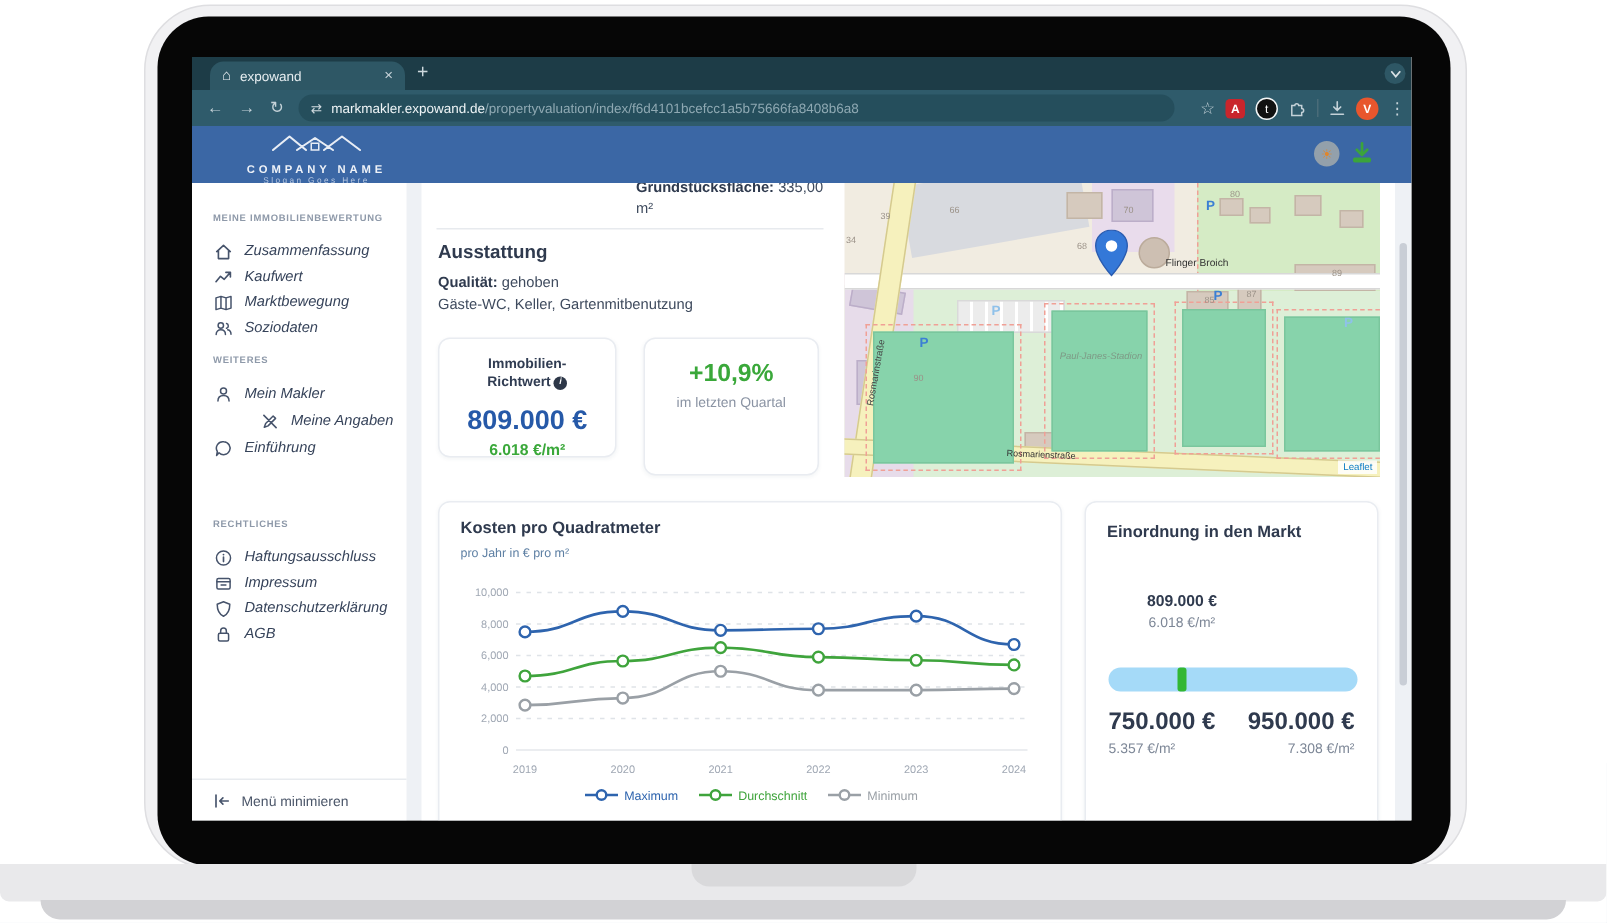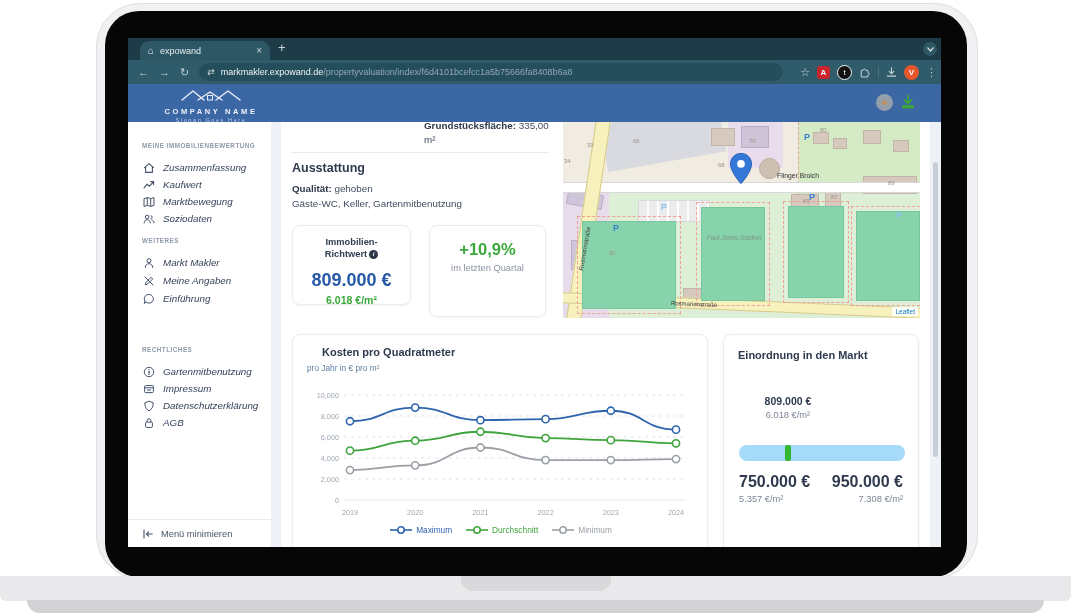--- a/index.html
+++ b/index.html
@@ -114,21 +114,21 @@
   .m-p.light{color:#8fc1ea;}
   .m-num{color:#9b9288;font-size:6px;}
   .m-street{color:#333;font-size:6.8px;}
   .m-street-v{color:#444;font-size:6.3px;transform:rotate(-80deg);transform-origin:left top;}
   .m-stadium{left:140px;top:112px;width:62px;text-align:center;color:#7e9a86;font-size:6.3px;font-style:italic;line-height:8px;}
   .m-leaflet{right:2px;bottom:2px;background:rgba(255,255,255,.85);color:#0b7cc4;font-size:6.5px;padding:1px 3px;}
 
   
   .card{background:#fff;border:1px solid #e9ecf1;border-radius:8px;box-shadow:0 1px 3px rgba(40,60,90,.06);box-sizing:border-box;}
   .chart-card{left:11px;top:212px;width:416px;height:226px;}
-  .c-title{left:29px;top:11px;font-size:11px;font-weight:bold;color:#2f3a4e;}
+  .c-title{left:14px;top:11px;font-size:11px;font-weight:bold;color:#2f3a4e;}
   .c-sub{left:14px;top:28px;font-size:8.3px;color:#5d7fa3;}
   #chart-svg{left:0;top:46px;}
   #chart-svg .grid{stroke:#dfe3e8;stroke-width:1;stroke-dasharray:3 4;}
   #chart-svg .axis{stroke:#e4e7eb;stroke-width:1;}
   #chart-svg .ytick{fill:#a0a8b4;font-size:7.3px;text-anchor:end;font-family:"Liberation Sans",sans-serif;}
   #chart-svg .xtick{fill:#a0a8b4;font-size:7.3px;text-anchor:middle;font-family:"Liberation Sans",sans-serif;}
   #chart-legend{left:0;top:190px;width:416px;display:flex;justify-content:center;gap:14px;align-items:center;}
   .legend-item{display:inline-flex;gap:4px;font-size:8.3px;cursor:pointer;}
 
   
@@ -242,43 +242,43 @@
             </svg>
           <span class="lbl">Soziodaten</span>
         </div>
 
         <div class="abs sb-label" style="top:115px;">WEITERES</div>
         <div class="abs sb-item" style="top:132px;">
           <svg width="12" height="12" viewBox="0 0 12 12">
               <circle cx="6" cy="3.7" r="2" fill="none" stroke="#46536b" stroke-width="1"></circle>
               <path d="M2.3 10.4 C2.3 8 3.9 6.7 6 6.7 C8.1 6.7 9.7 8 9.7 10.4" fill="none" stroke="#46536b" stroke-width="1" stroke-linecap="round"></path>
             </svg>
-          <span class="lbl">Markt Makler</span>
-        </div>
-        <div class="abs sb-item" style="top:150px;">
+          <span class="lbl">Mein Makler</span>
+        </div>
+        <div class="abs sb-item" style="top:150px;padding-left:31px;">
           <svg width="12" height="12" viewBox="0 0 12 12">
               <path d="M2.2 9.8 L3.1 7.3 L8.1 2.3 L9.7 3.9 L4.7 8.9 Z M1.6 1.6 L10.4 10.4" fill="none" stroke="#46536b" stroke-width="1" stroke-linejoin="round"></path>
             </svg>
           <span class="lbl">Meine Angaben</span>
         </div>
         <div class="abs sb-item" style="top:168px;">
           <svg width="12" height="12" viewBox="0 0 12 12">
               <path d="M6.2 1.5 A4.3 4.3 0 1 1 3 8.8 L1.4 10.6 L1.9 8 A4.3 4.3 0 0 1 6.2 1.5 Z" fill="none" stroke="#46536b" stroke-width="1" stroke-linejoin="round"></path>
             </svg>
           <span class="lbl">Einführung</span>
         </div>
 
         <div class="abs sb-label" style="top:224px;">RECHTLICHES</div>
         <div class="abs sb-item" style="top:241px;">
           <svg width="12" height="12" viewBox="0 0 12 12">
               <circle cx="6" cy="6" r="4.7" fill="none" stroke="#46536b" stroke-width="1"></circle>
               <path d="M6 5.3 V8.4" stroke="#46536b" stroke-width="1.1" stroke-linecap="round"></path>
               <circle cx="6" cy="3.7" r=".6" fill="#46536b"></circle>
             </svg>
-          <span class="lbl">Gartenmitbenutzung</span>
+          <span class="lbl">Haftungsausschluss</span>
         </div>
         <div class="abs sb-item" style="top:258px;">
           <svg width="12" height="12" viewBox="0 0 12 12">
               <rect x="1.6" y="2.6" width="8.8" height="7" rx="1" fill="none" stroke="#46536b" stroke-width="1"></rect>
               <path d="M1.6 4.8 H10.4 M4.4 7 H7.6" stroke="#46536b" stroke-width="1" stroke-linecap="round"></path>
             </svg>
           <span class="lbl">Impressum</span>
         </div>
         <div class="abs sb-item" style="top:275px;">
           <svg width="12" height="12" viewBox="0 0 12 12">

